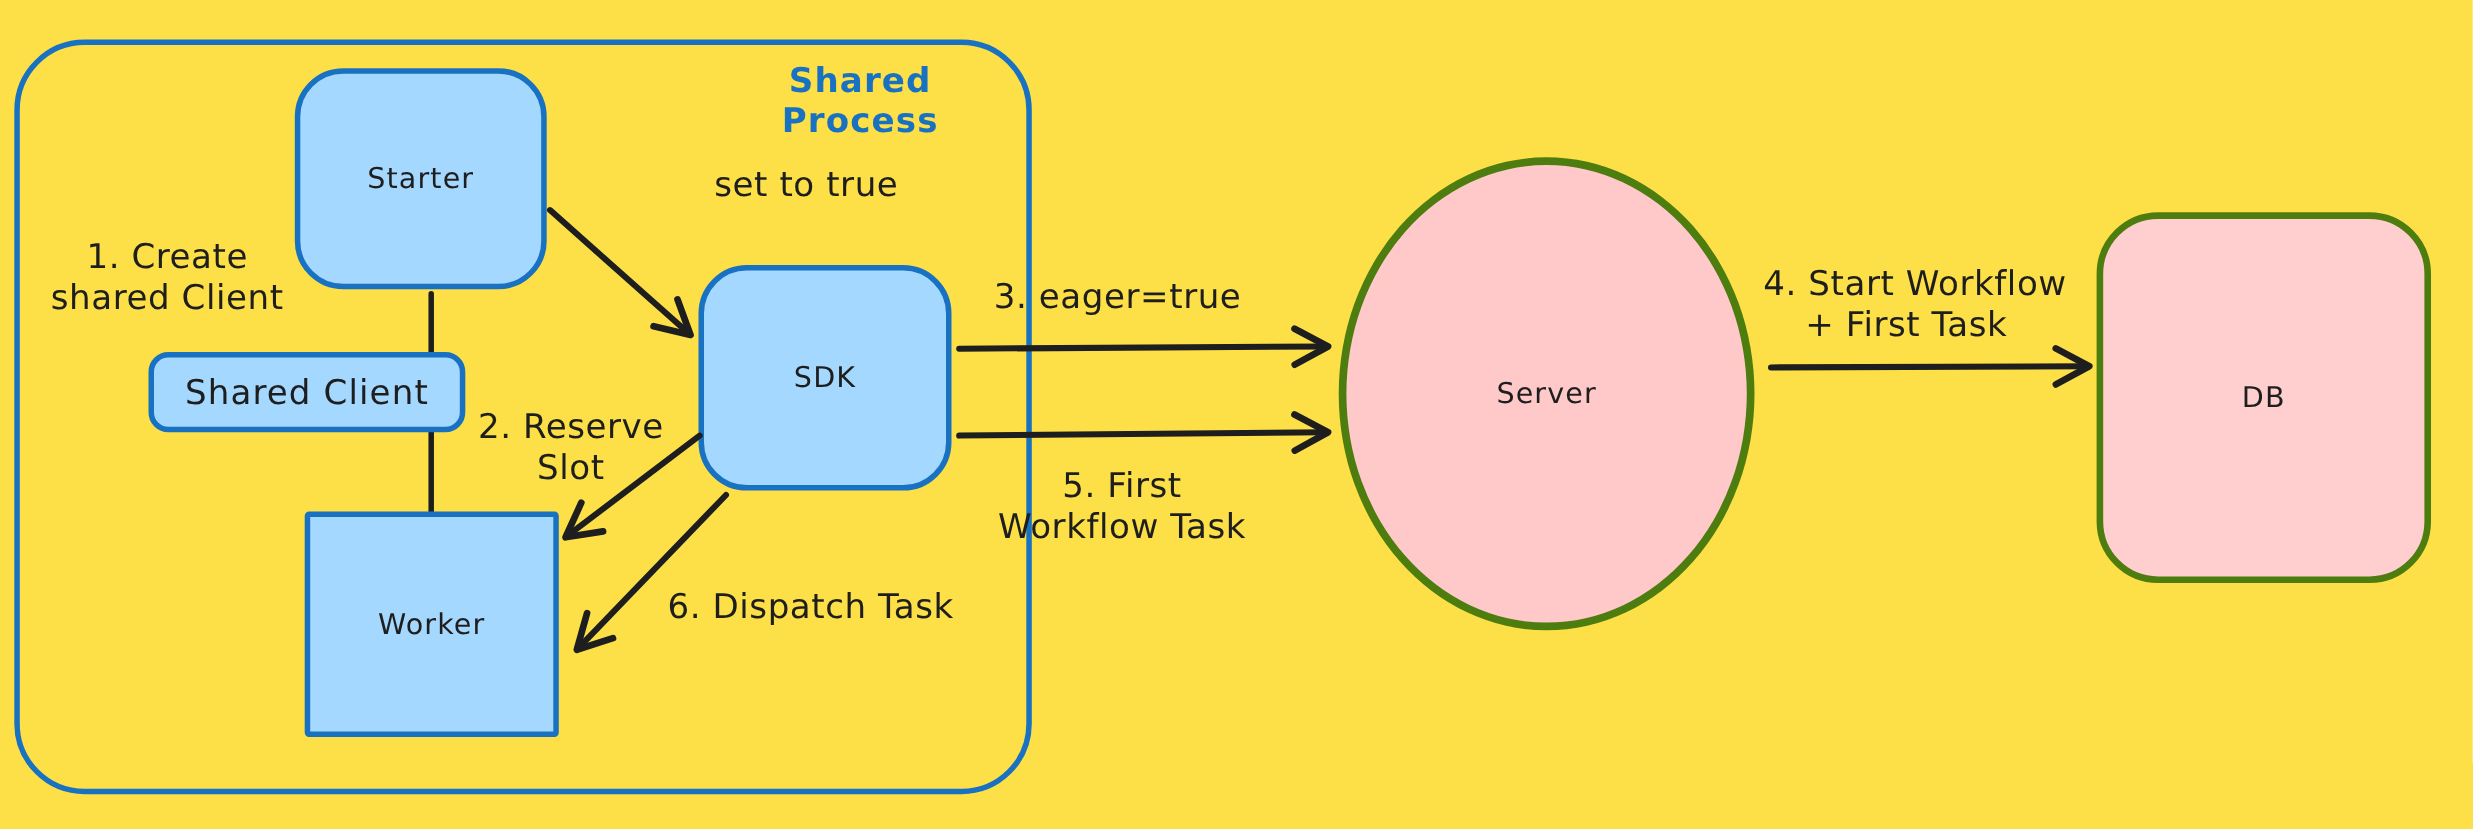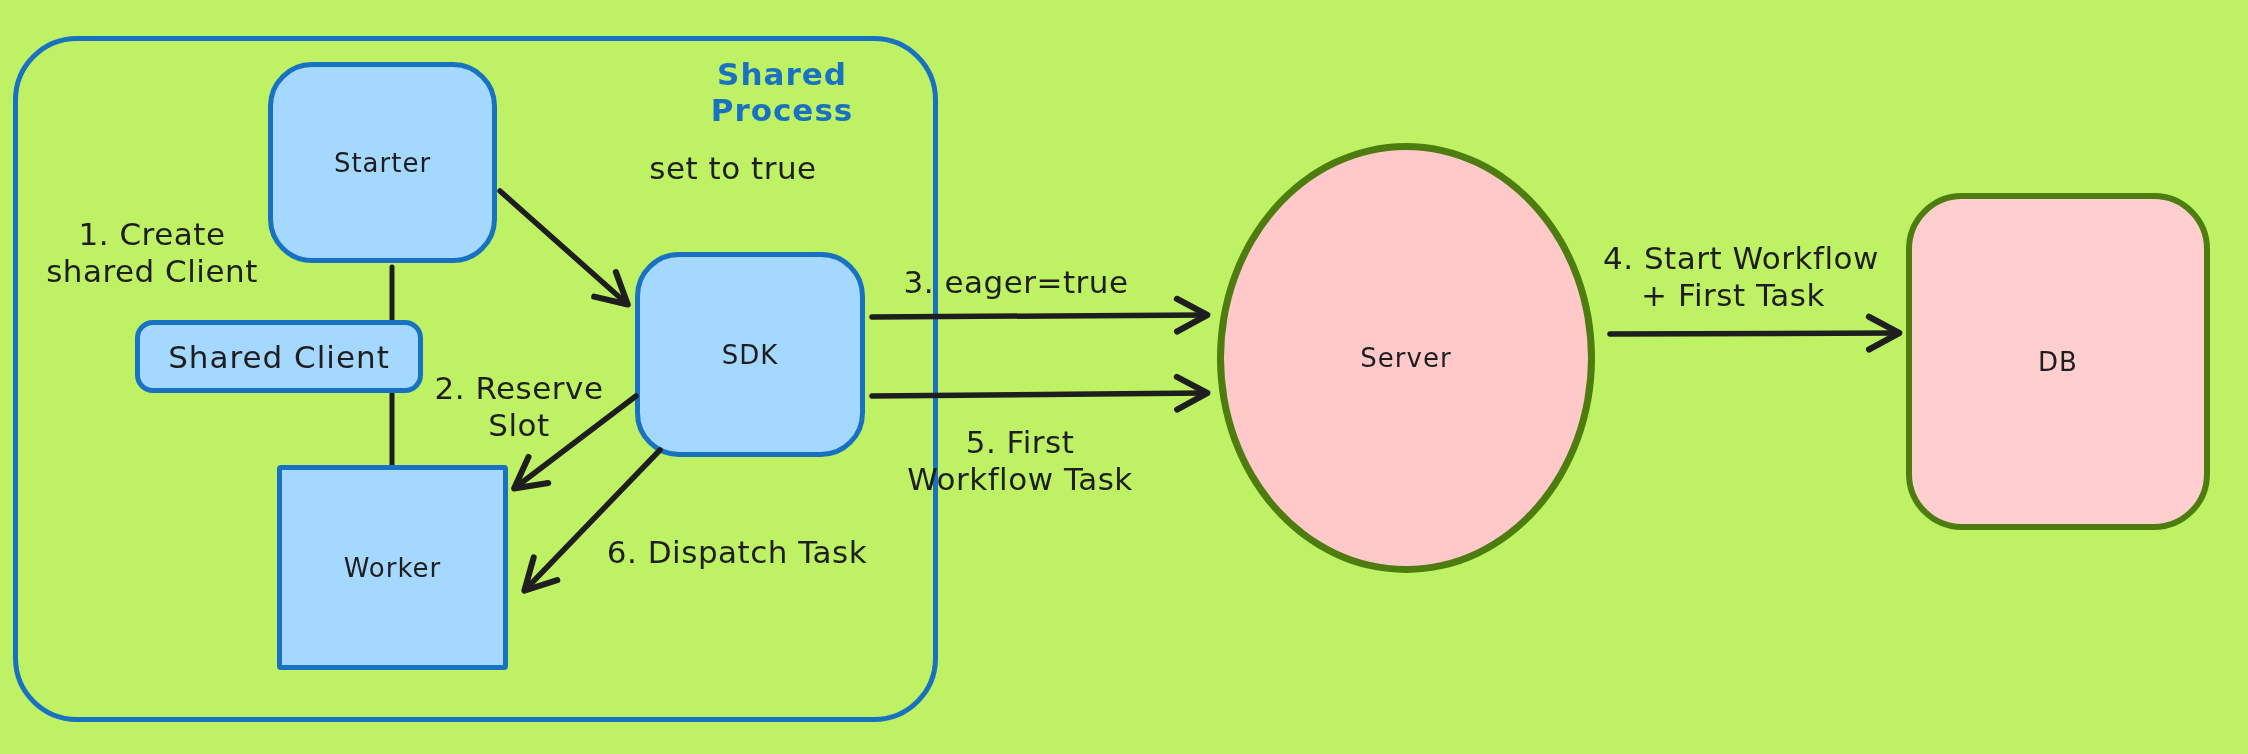--- a/index.html
+++ b/index.html
@@ -9,21 +9,21 @@
     width: 2248px;
     height: 754px;
     overflow: hidden;
     font-family: "DejaVu Sans", sans-serif;
     color: #1e1e1e;
   }
   .canvas {
     position: relative;
     width: 2248px;
     height: 754px;
-    background: #bef264;
+    background: #fde047;
   }
   svg.layer {
     position: absolute;
     left: 0; top: 0;
     width: 2248px;
     height: 754px;
     pointer-events: none;
   }
   .underlay { z-index: 1; }
   .overlay  { z-index: 5; }
@@ -59,21 +59,21 @@
     align-items: center;
     justify-content: center;
     font-size: 26px;
     color: #1e1e1e;
     z-index: 4;
     letter-spacing: 1px;
   }
   .node-starter { left: 268px; top: 62px;  width: 229px; height: 201px; border-radius: 44px; }
   .node-client  { left: 135px; top: 320px; width: 288px; height: 73px;  border-radius: 18px; font-size: 31px; }
   .node-worker  { left: 277px; top: 465px; width: 231px; height: 205px; border-radius: 4px; }
-  .node-sdk     { left: 635px; top: 252px; width: 230px; height: 205px; border-radius: 44px; }
+  .node-sdk     { left: 635px; top: 241px; width: 230px; height: 205px; border-radius: 44px; }
 
   .node-server {
     left: 1217px; top: 143px;
     width: 378px; height: 430px;
     border-radius: 50%;
     background: #ffc9c9;
     border: 7px solid #4d7c0f;
   }
   .node-db {
     left: 1906px; top: 193px;
@@ -91,21 +91,21 @@
     color: #1e1e1e;
     z-index: 6;
     letter-spacing: 0.5px;
     white-space: nowrap;
   }
   .edge-label .ln { display: block; }
 
   .lbl-create    { left: 22px;   top: 216px; width: 260px; }
   .lbl-eager     { left: 533px;  top: 150px; width: 400px; }
   .lbl-reserve   { left: 399px;  top: 370px; width: 240px; }
-  .lbl-eagertrue { left: 886px;  top: 264px; width: 260px; }
+  .lbl-eagertrue { left: 886px;  top: 252px; width: 260px; }
   .lbl-startwf   { left: 1603px; top: 240px; width: 260px; }
   .lbl-firsttask { left: 890px;  top: 424px; width: 260px; }
   .lbl-dispatch  { left: 587px;  top: 534px; width: 300px; }
 </style>
 </head>
 <body>
 
 <div class="canvas">
 
   <svg class="layer underlay" viewBox="0 0 2248 754">

